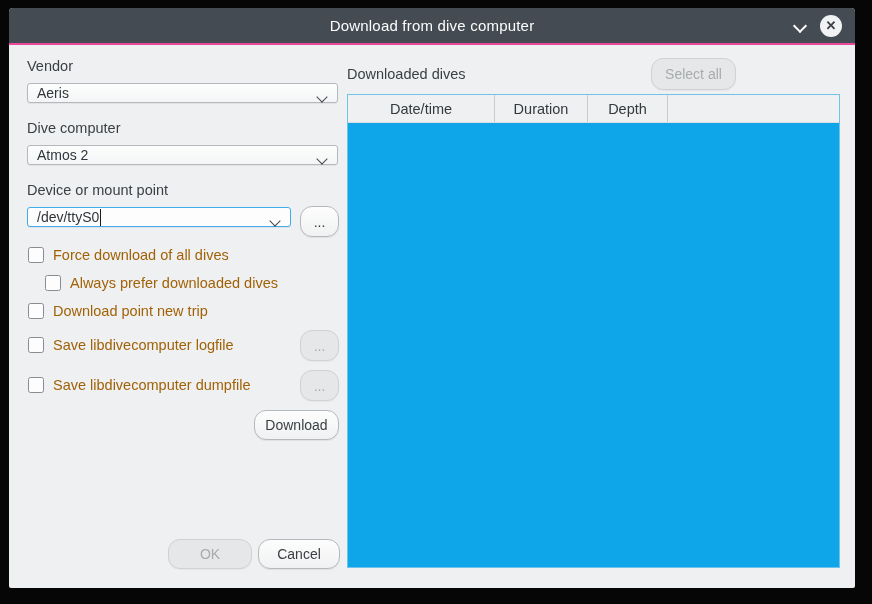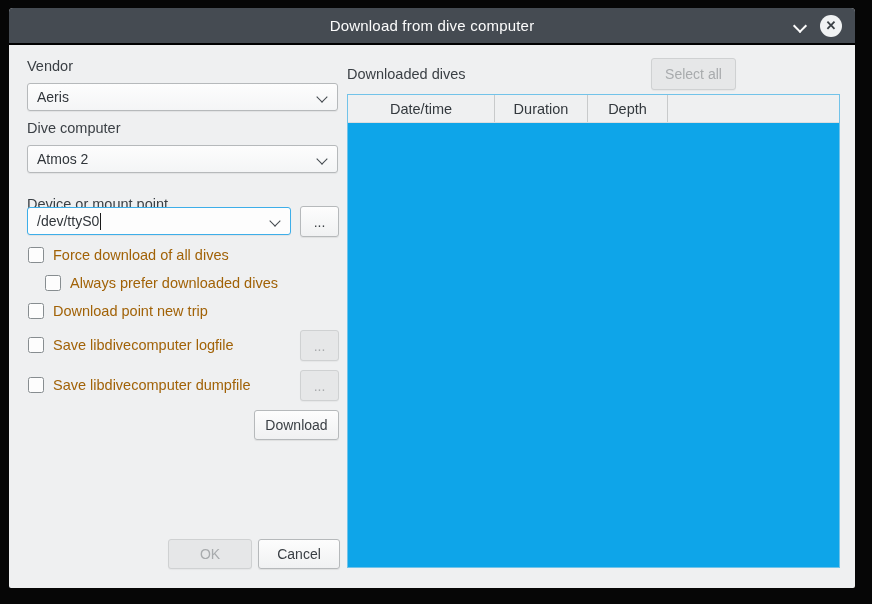--- a/index.html
+++ b/index.html
@@ -14,21 +14,21 @@
   .window {
     position: absolute; left: 9px; top: 8px; width: 846px; height: 580px;
     background: #eff0f1;
     border-radius: 4px 4px 2px 2px;
   }
   
   .titlebar {
     position: absolute; left: 0; top: 0; width: 100%; height: 37px;
     background: #454b52;
     border-radius: 4px 4px 0 0;
-    border-bottom: 2px solid #000000;
+    border-bottom: 2px solid #ec4899;
     display: flex; align-items: center; justify-content: center;
   }
   .titlebar-title { color: #fcfcfc; font-size: 15px; letter-spacing: 0.2px; }
   .titlebar-controls {
     position: absolute; right: 13px; top: 0; height: 35px;
     display: flex; align-items: center; gap: 15px;
   }
   .shade-chevron {
     width: 11px; height: 11px; position: relative; margin-top: -5px; cursor: pointer;
   }
@@ -40,40 +40,40 @@
   }
   .close-btn {
     width: 22px; height: 22px; border-radius: 50%;
     background: #f0f2f3; color: #3a4045;
     display: flex; align-items: center; justify-content: center;
     font-size: 13px; font-weight: bold; cursor: pointer;
   }
   
   .label { position: absolute; font-size: 14.5px; color: #3a3f44; }
   .combo {
-    position: absolute; height: 28px;
+    position: absolute; height: 20px;
     background: linear-gradient(#fdfdfd, #f4f5f6);
     border: 1px solid #b6b9bb; border-radius: 3px;
     display: flex; align-items: center;
     padding: 0 26px 0 9px;
     font-size: 14px; color: #31363b;
     box-shadow: 0 1px 1px rgba(0,0,0,0.06);
   }
   .combo .chev {
     position: absolute; right: 11px; top: 9px;
     width: 8px; height: 8px;
     border-right: 1.6px solid #43494e; border-bottom: 1.6px solid #43494e;
     transform: rotate(45deg);
   }
   .combo.focused { border: 1px solid #3daee9; background: #fdfdfd; }
   .text-cursor { display: inline-block; width: 1px; height: 17px; background: #1a1a1a; vertical-align: middle; margin-left: 1px; }
   .btn {
     position: absolute;
     background: linear-gradient(#fdfdfd, #f0f1f2);
-    border: 1px solid #b6b9bb; border-radius: 3px;
+    border: 1px solid #b6b9bb; border-radius: 12px;
     display: flex; align-items: center; justify-content: center;
     font-size: 14px; color: #3a3f44; cursor: pointer;
     box-shadow: 0 1px 1px rgba(0,0,0,0.07);
   }
   .btn.disabled {
     background: #e6e7e8; border-color: #cfd1d2; color: #a8abad;
     box-shadow: 0 1px 1px rgba(0,0,0,0.04); cursor: default;
   }
   .checkbox-row {
     position: absolute; left: 19px;
@@ -125,21 +125,21 @@
     <span>Aeris</span>
     <span class="chev"></span>
   </div>
 
   <span class="label" style="left:18px; top:112px;">Dive computer</span>
   <div class="combo" style="left:18px; top:137px; width:311px;">
     <span>Atmos 2</span>
     <span class="chev"></span>
   </div>
 
-  <span class="label" style="left:18px; top:188px;">Device or mount point</span>
+  <span class="label" style="left:18px; top:174px;">Device or mount point</span>
   <div class="combo focused" style="left:18px; top:199px; width:264px;">
     <span>/dev/ttyS0</span>
       <span class="text-cursor"></span>
     <span class="chev"></span>
   </div>
   <div class="btn" style="left:291px; top:198px; width:39px; height:31px;">
     <span>...</span>
   </div>
 
   <div class="checkbox-row" style="top:239px;">

